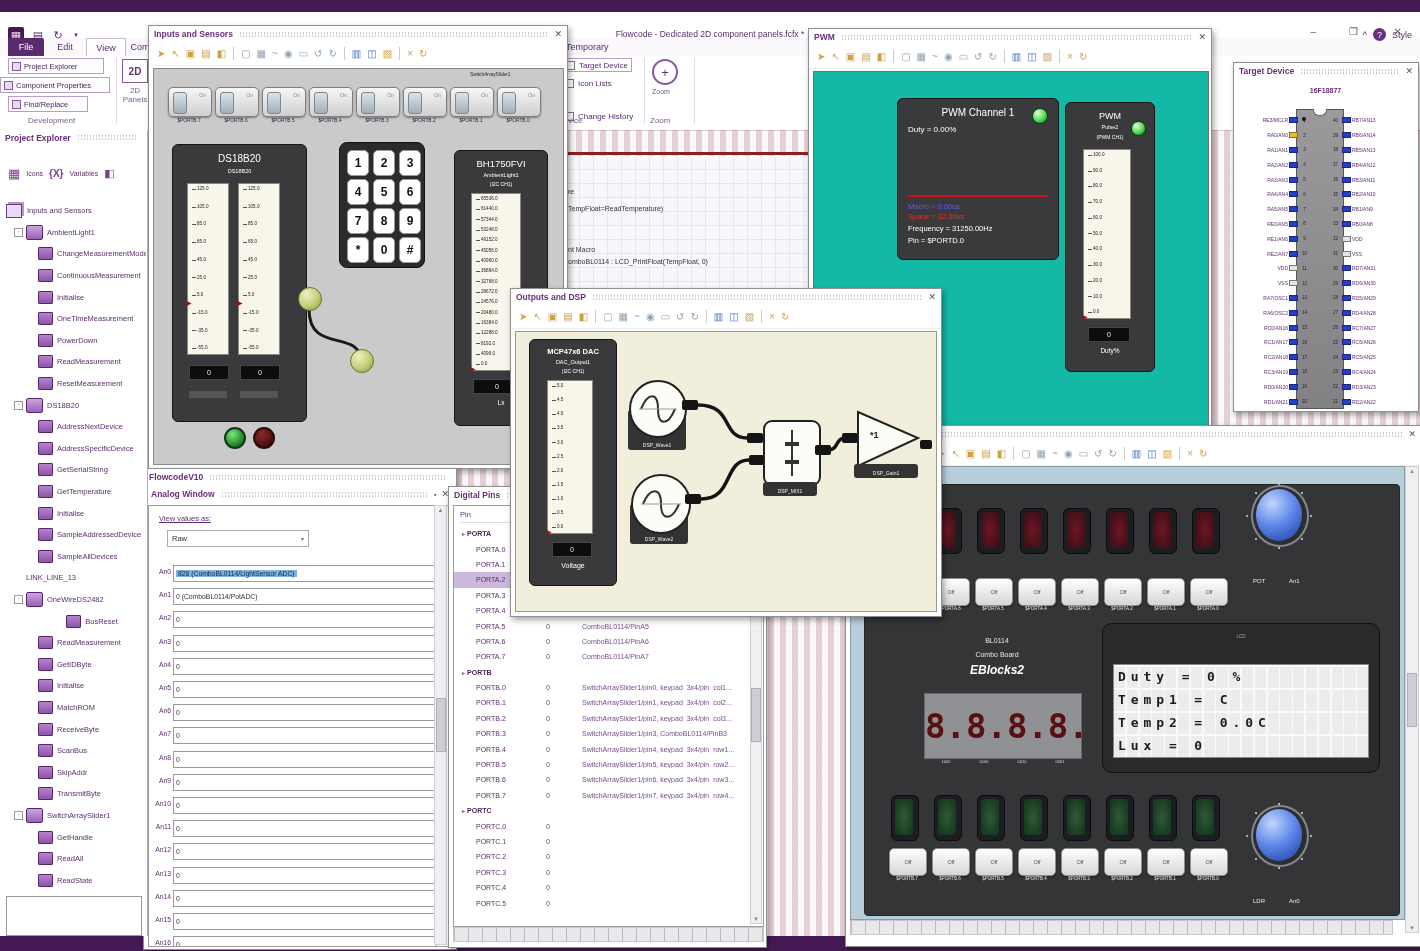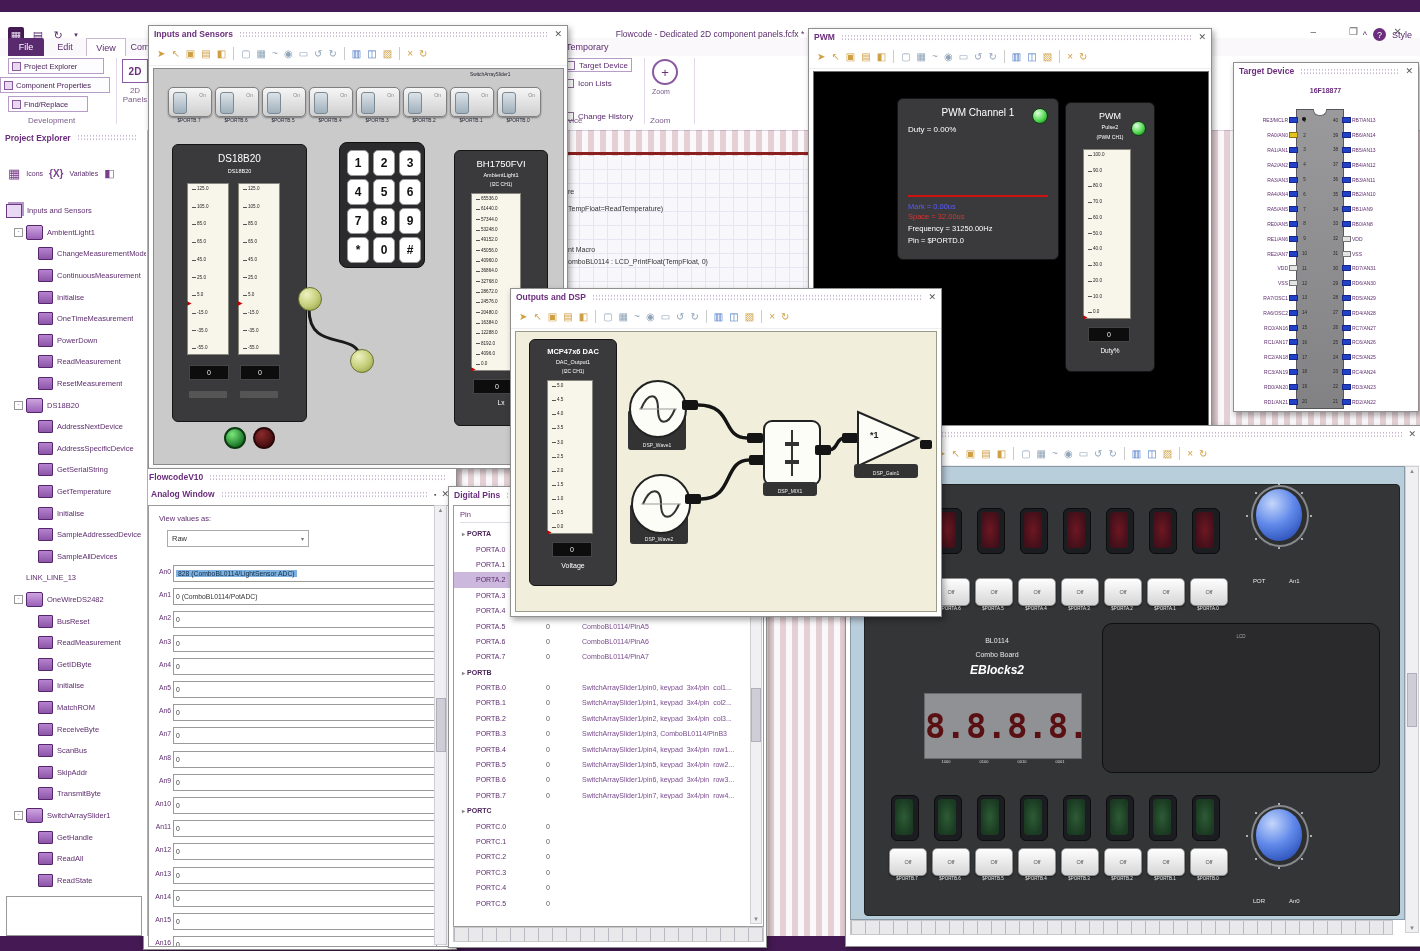--- a/index.html
+++ b/index.html
@@ -232,28 +232,28 @@
         <span class="tbi" style="color: rgb(144, 164, 184);">↺</span>
         <span class="tbi" style="color: rgb(144, 164, 184);">↻</span>
         <div class="tbsep"></div>
         <span class="tbi" style="color: rgb(74, 120, 196);">▥</span>
         <span class="tbi" style="color: rgb(74, 120, 196);">◫</span>
         <span class="tbi" style="color: rgb(207, 159, 67);">▧</span>
         <div class="tbsep"></div>
         <span class="tbi" style="color: rgb(207, 159, 67);">×</span>
         <span class="tbi" style="color: rgb(207, 159, 67);">↻</span>
       </div>
-    <div class="abs" style="left:4px;top:42px;width:394px;height:358px;background:#000000;border:1px solid #6f6f6f;">
+    <div class="abs" style="left:4px;top:42px;width:394px;height:358px;background:#14b8a6;border:1px solid #6f6f6f;">
 
       <div class="dcard" style="left:83px;top:26px;width:160px;height:160px;">
         <div class="cttl" style="top:8px;font-size:10px;">PWM Channel 1</div>
         <div class="ledround glossgreen" style="right:10px;top:9px;width:14px;height:14px;"></div>
         <div class="abs" style="left:10px;top:26px;font-size:8px;">Duty = 0.00%</div>
         <div class="abs" style="left:10px;top:96px;width:140px;height:2px;background:#cc1111;"></div>
-        <div class="abs" style="left:10px;top:103px;font-size:7.5px;color:#5a5aff;">Mark = 0.00us</div>
+        <div class="abs" style="left:10px;top:103px;font-size:7.5px;color:#5a5aff;">Macro = 0.00us</div>
         <div class="abs" style="left:10px;top:113px;font-size:7.5px;color:#e03030;">Space = 32.00us</div>
         <div class="abs" style="left:10px;top:125px;font-size:7.5px;">Frequency = 31250.00Hz</div>
         <div class="abs" style="left:10px;top:137px;font-size:7.5px;">Pin = $PORTD.0</div>
       </div>
 
       <div class="dcard" style="left:251px;top:30px;width:88px;height:268px;">
         <div class="cttl" style="top:8px;font-size:9px;">PWM</div>
         <div class="cttl" style="top:21px;font-size:5.5px;">Pulse2</div>
         <div class="cttl" style="top:31px;font-size:5px;">(PWM CH1)</div>
         <div class="ledround glossgreen" style="right:8px;top:18px;width:13px;height:13px;"></div>
@@ -567,20 +567,26 @@
           </div>
         <div class="abs" id="seg-labels">
             <div class="seglbl" style="left: 62px; top: 274px;">1000</div>
             <div class="seglbl" style="left: 100px; top: 274px;">0100</div>
             <div class="seglbl" style="left: 138px; top: 274px;">0010</div>
             <div class="seglbl" style="left: 176px; top: 274px;">0001</div>
           </div>
 
         <div class="lcdframe" style="left:237px;top:138px;width:276px;height:148px;">
           <div class="lcdlbl">LCD</div>
+          <div class="lcdscr" id="lcd-lines">
+              <div class="lcdline">Duty = 0 %</div>
+              <div class="lcdline">Temp1 =  C</div>
+              <div class="lcdline">Temp2 = 0.0C</div>
+              <div class="lcdline">Lux = 0</div>
+            </div>
         </div>
 
         <div class="abs" id="green-leds">
             <div class="ledg" style="left: 26px; top: 310px;">
               <div class="in"></div>
             </div>
             <div class="ledg" style="left: 69px; top: 310px;">
               <div class="in"></div>
             </div>
             <div class="ledg" style="left: 112px; top: 310px;">
@@ -804,21 +810,21 @@
       <span class="cap-t">FlowcodeV10</span>
       <span class="dots"></span>
     </div>
     <div class="cap" style="top:17px;left:2px;right:2px;">
       <span class="cap-t">Analog Window</span>
       <span class="dots"></span>
       <span class="pinbtn">▪</span>
       <span class="xbtn">✕</span>
     </div>
     <div class="abs" style="left:4px;top:36px;width:302px;height:440px;background:#fff;border:1px solid #9a9a9a;overflow:hidden;">
-      <div class="abs" style="left:10px;top:8px;font-size:7.5px;color:#5d2d6e;">View values as:</div>
+      <div class="abs" style="left:10px;top:8px;font-size:7.5px;color:#5d2d6e;text-decoration:underline;">View values as:</div>
       <div class="abs" style="left:18px;top:24px;width:132px;height:15px;border:1px solid #aaa;display:flex;align-items:center;justify-content:space-between;padding:0 4px;font-size:7.5px;color:#333;">
         <span>Raw</span>
         <span style="font-size:6px;color:#777;">▾</span>
       </div>
       <div class="abs" id="an-rows" style="left:0;top:50px;width:302px;">
           <div class="anlbl" style="left: 2px; top: 12px;">An0</div>
           <div class="ain" style="left: 24px; top: 9px; width: 258px;">
             <span class="anhl">828 (ComboBL0114/LightSensor ADC)</span>
           </div>
           <div class="anlbl" style="left: 2px; top: 35.2px;">An1</div>
@@ -1198,21 +1204,21 @@
           <span style="overflow: hidden; text-overflow: clip; white-space: nowrap;">SampleAllDevices</span>
         </div>
         <div class="trw" style="padding-left: 24px;">
           <span style="overflow: hidden; text-overflow: clip; white-space: nowrap;">LINK_LINE_13</span>
         </div>
         <div class="trw" style="padding-left: 12px;">
           <div class="expander">-</div>
           <div class="fico"></div>
           <span style="overflow: hidden; text-overflow: clip; white-space: nowrap;">OneWireDS2482</span>
         </div>
-        <div class="trw" style="padding-left: 36px;">
+        <div class="trw" style="padding-left: 36px; justify-content: center;">
           <div class="mico"></div>
           <span style="overflow: hidden; text-overflow: clip; white-space: nowrap;">BusReset</span>
         </div>
         <div class="trw" style="padding-left: 36px;">
           <div class="mico"></div>
           <span style="overflow: hidden; text-overflow: clip; white-space: nowrap;">ReadMeasurement</span>
         </div>
         <div class="trw" style="padding-left: 36px;">
           <div class="mico"></div>
           <span style="overflow: hidden; text-overflow: clip; white-space: nowrap;">GetIDByte</span>

